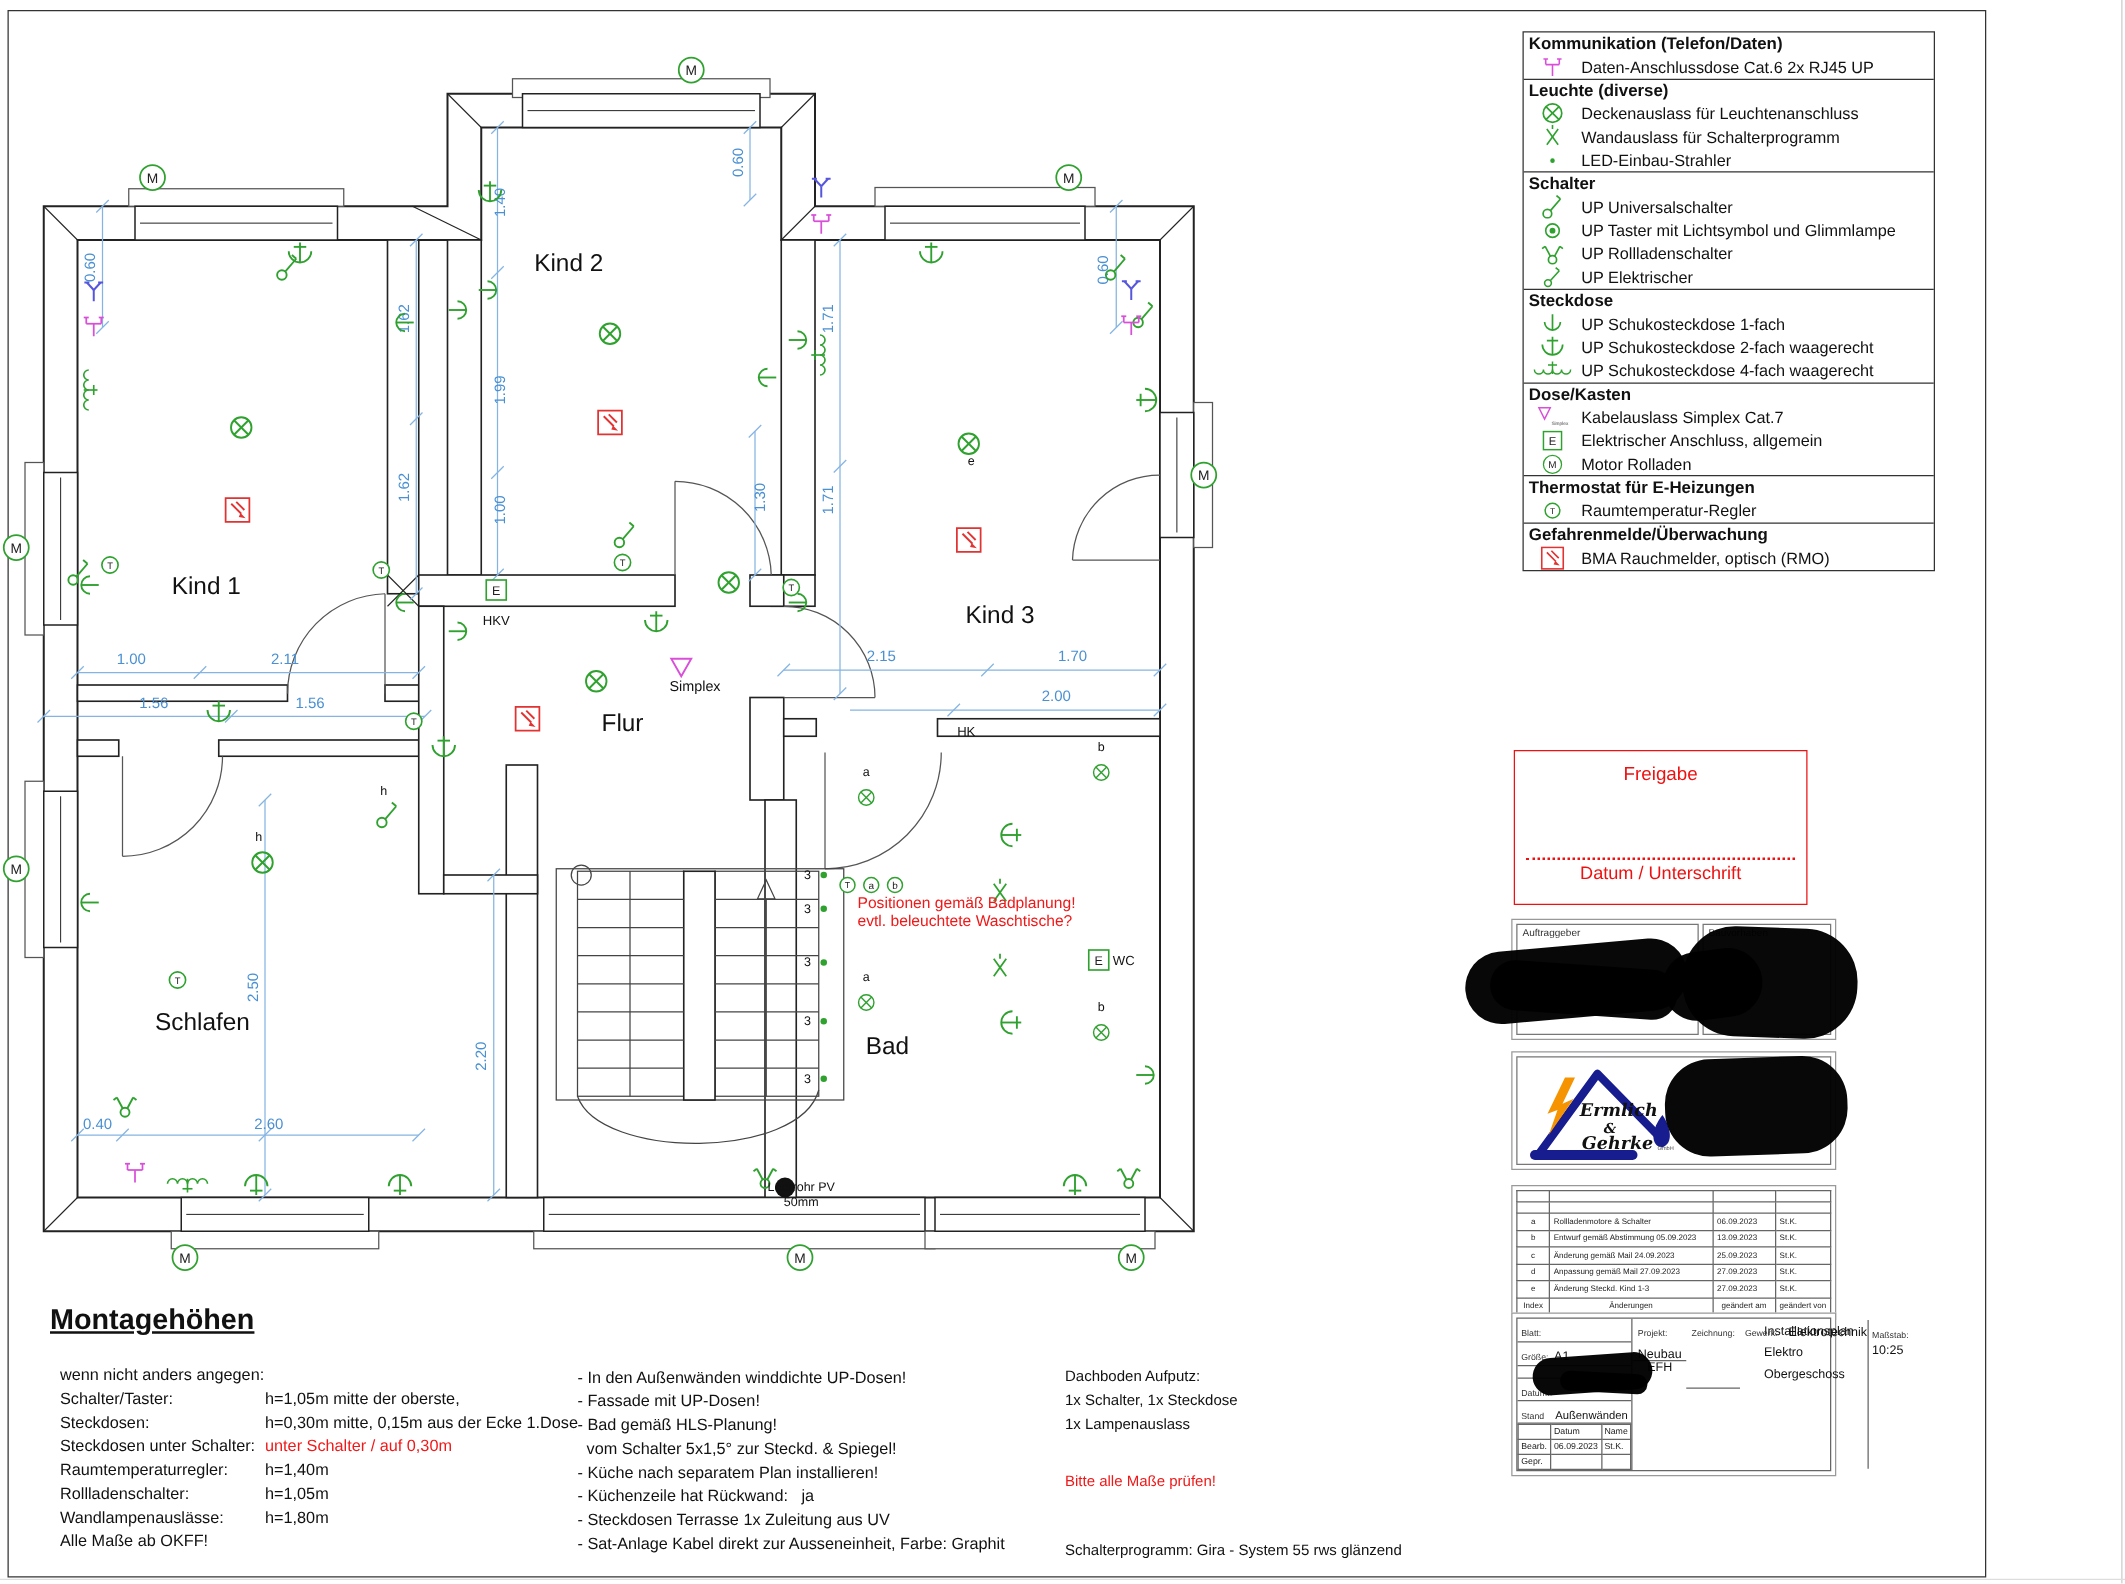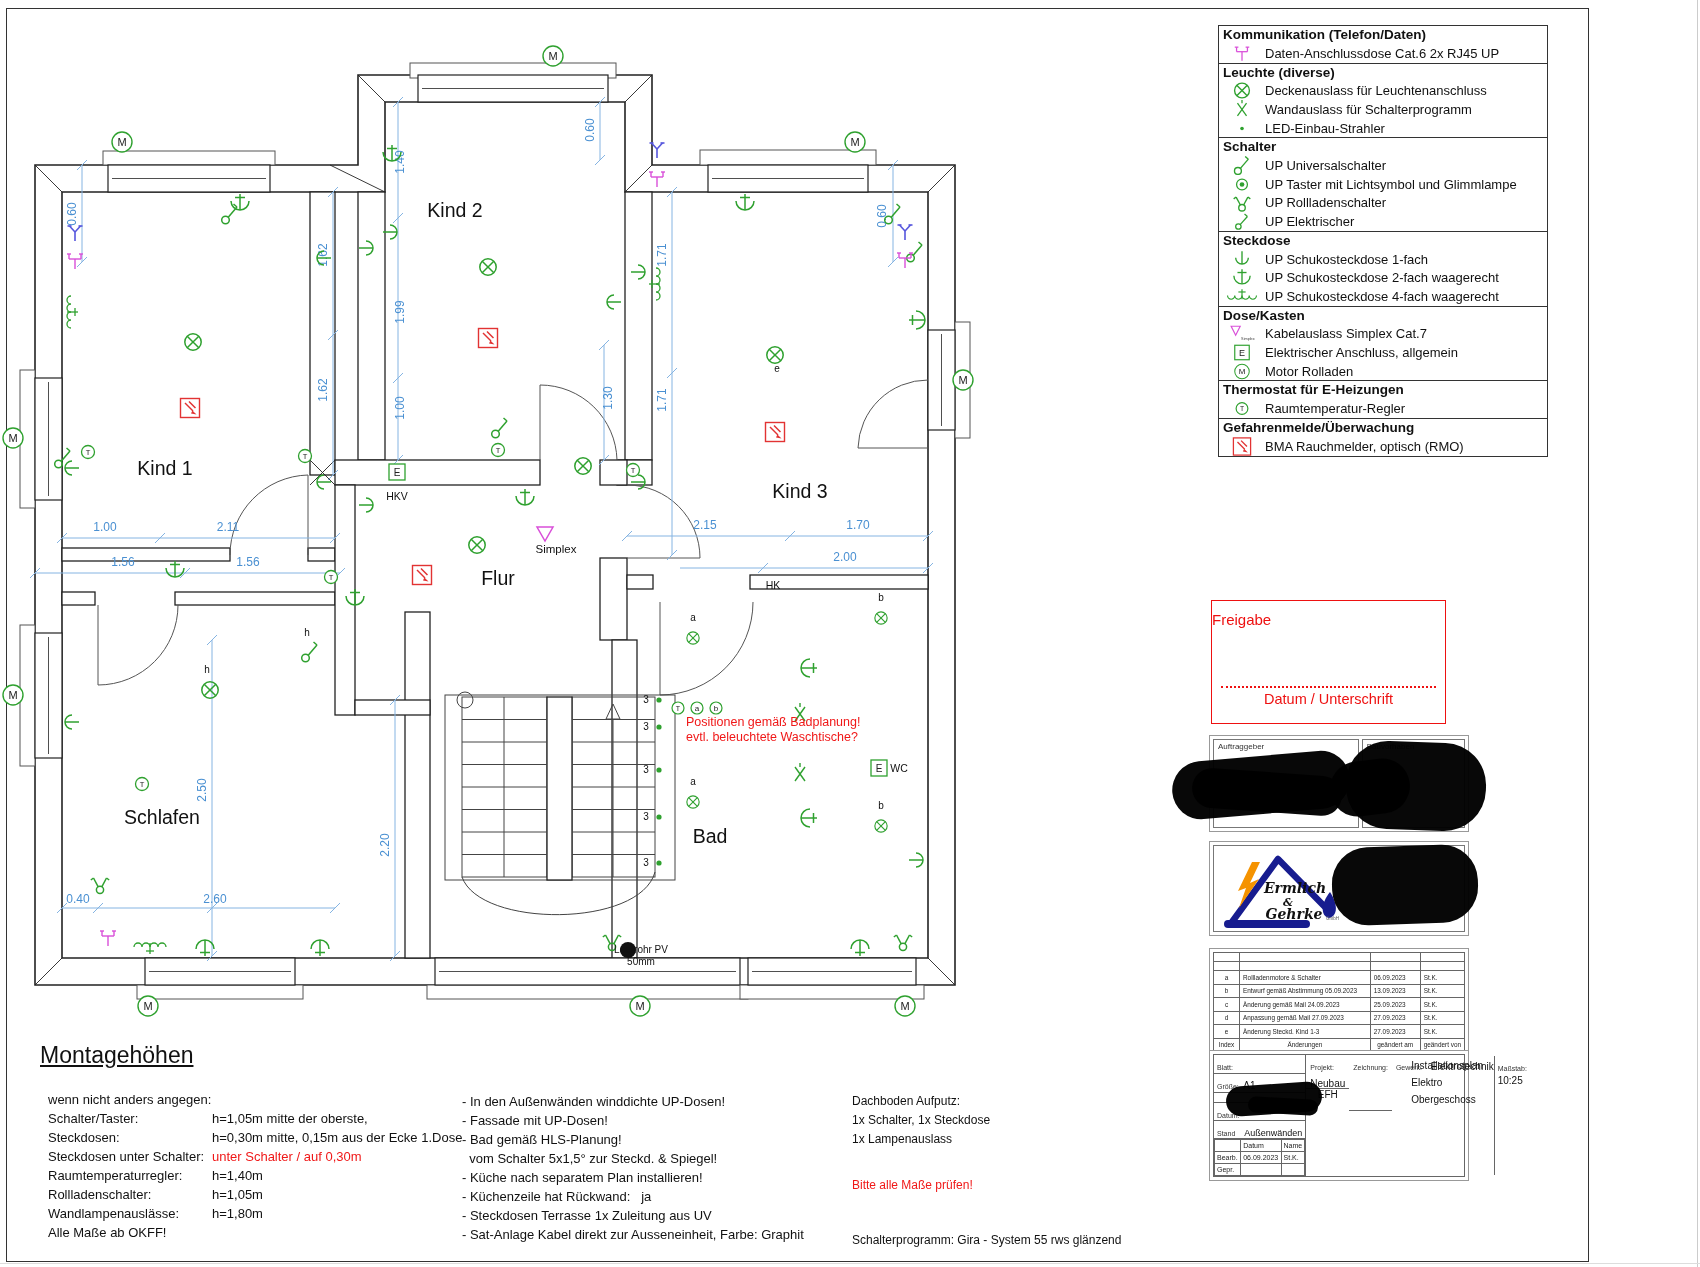--- a/index.html
+++ b/index.html
@@ -24,31 +24,31 @@
   .rt{font-size:19.5px;fill:#111;text-anchor:middle}
   .an{fill:#111;text-anchor:middle}
 
   .legend{position:absolute;left:1218px;top:25px;width:328px;border:1.4px solid #333;background:#fff}
   .lg-title{font-weight:bold;font-size:13.5px;height:18px;line-height:18px;padding-left:4px;border-top:1.4px solid #333}
   .lg-sec:first-child .lg-title{border-top:none}
   .lg-item{display:flex;align-items:center;height:18.6px;font-size:13px}
   .lg-icon{width:46px;display:flex;justify-content:center;align-items:center}
   .lg-label{flex:1}
 
-  .mont-head{position:absolute;left:40px;top:1042px;font-size:23px;font-weight:normal;text-decoration:underline}
+  .mont-head{position:absolute;left:40px;top:1042px;font-size:23px;font-weight:bold;text-decoration:underline}
   .mont-body{position:absolute;left:48px;top:1090px;font-size:13px;line-height:19px;white-space:pre}
   .mont-row .ml{display:inline-block;width:164px}
   .red{color:#f01818}
   .notes-mid{position:absolute;left:462px;top:1092px;font-size:13px;line-height:19px;white-space:pre}
   .notes-right{position:absolute;left:852px;top:1092px;font-size:12px;line-height:19px;white-space:pre}
   .nr-warn{margin-top:27px}
   .nr-prog{margin-top:36px}
 
   .freigabe{position:absolute;left:1211px;top:600px;width:233px;height:122px;border:1.6px solid #ee1111;background:#fff}
-  .fg-title{color:#ee1111;font-size:15px;text-align:left;margin-top:10px}
+  .fg-title{color:#ee1111;font-size:15px;text-align:center;margin-top:10px}
   .fg-dots{border-top:2.5px dotted #ee1111;margin:58px 9px 0 9px}
   .fg-cap{color:#ee1111;font-size:14.5px;text-align:center;margin-top:3px}
 
   .graybox{position:absolute;background:#fff;border:1px solid #999;padding:3px;box-sizing:border-box}
   .inbox{border:1px solid #777;height:100%;box-sizing:border-box;position:relative;font-size:8px;color:#333}
   .inbox .cap{position:absolute;left:4px;top:2px}
   .stamp{left:1209px;top:735px;width:260px;height:97px;display:flex;gap:3px}
   .stamp .b1{flex:1.42}
   .stamp .b2{flex:1}
   .logobox{left:1209px;top:841px;width:260px;height:95px}

